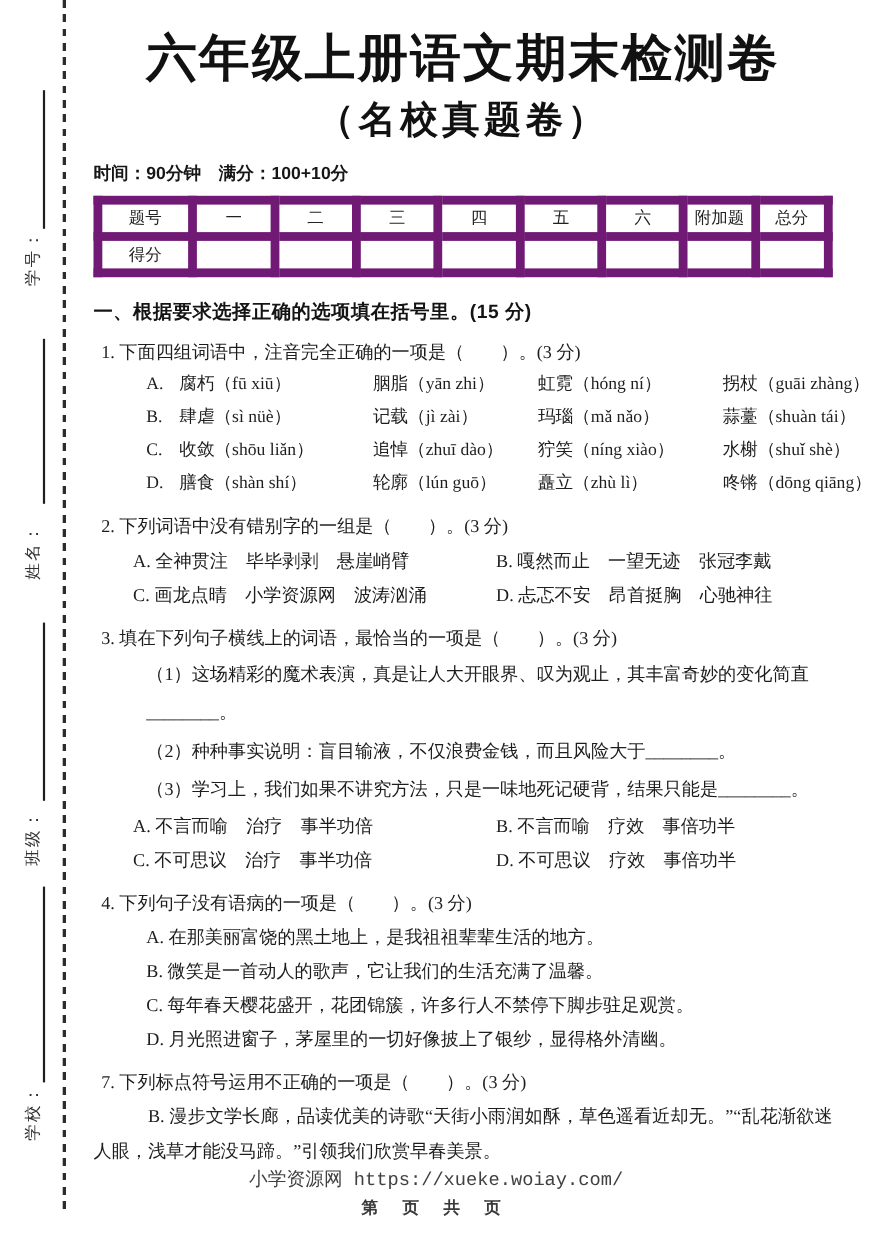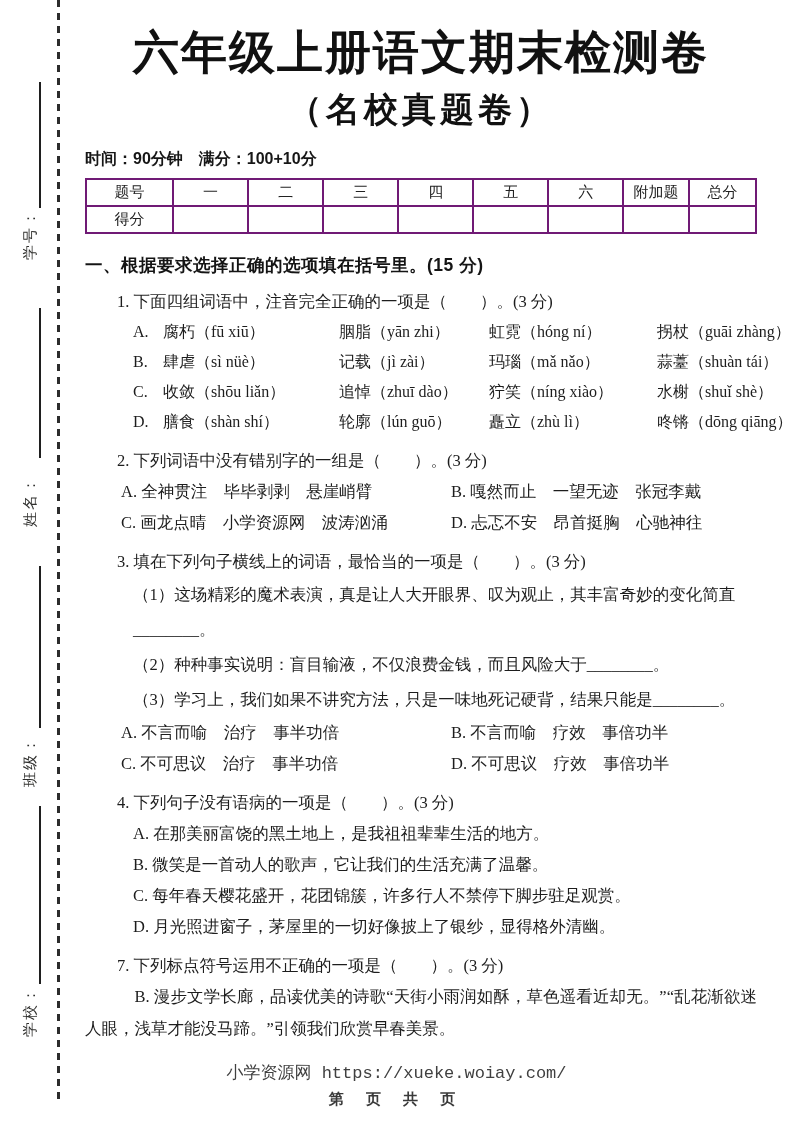--- a/index.html
+++ b/index.html
@@ -31,28 +31,28 @@
   .subtitle{
     margin-top:10px;text-align:center;font-weight:bold;font-size:34px;line-height:1.2;
     letter-spacing:4px;color:#111;font-family:"Liberation Sans","DejaVu Sans",sans-serif;
   }
   .meta{
     margin-top:18px;font-weight:bold;font-size:16px;line-height:22px;
     color:#161616;font-family:"Liberation Sans","DejaVu Sans",sans-serif;padding-right:2px;
   }
   table.score{width:100%;border-collapse:collapse;margin-top:8px;table-layout:fixed;}
   table.score td{
-    border:2px solid #701a75;height:25px;text-align:center;vertical-align:middle;
+    border:8px solid #701a75;height:25px;text-align:center;vertical-align:middle;
     font-size:15px;color:#222;padding:0;
   }
   .section-heading{
     margin-top:18px;font-weight:bold;font-size:17.5px;line-height:26px;color:#141414;
     font-family:"Liberation Sans","DejaVu Sans",sans-serif;letter-spacing:0.5px;
   }
-  .q-stem{margin-left:32px;margin-top:9px;font-size:16.5px;line-height:30px;}
+  .q-stem{margin-left:7px;margin-top:9px;font-size:16.5px;line-height:30px;}
   .q1-row{
     margin-left:48px;display:grid;grid-template-columns:30px 176px 150px 168px 1fr;
     font-size:16px;line-height:30px;white-space:nowrap;
   }
   .two-col{
     margin-left:36px;display:grid;grid-template-columns:330px 1fr;
     font-size:16.5px;line-height:31px;white-space:nowrap;
   }
   .sub-line{margin-left:48px;font-size:16.5px;line-height:35px;}
   .opt-line{margin-left:48px;font-size:16.5px;line-height:31px;}

